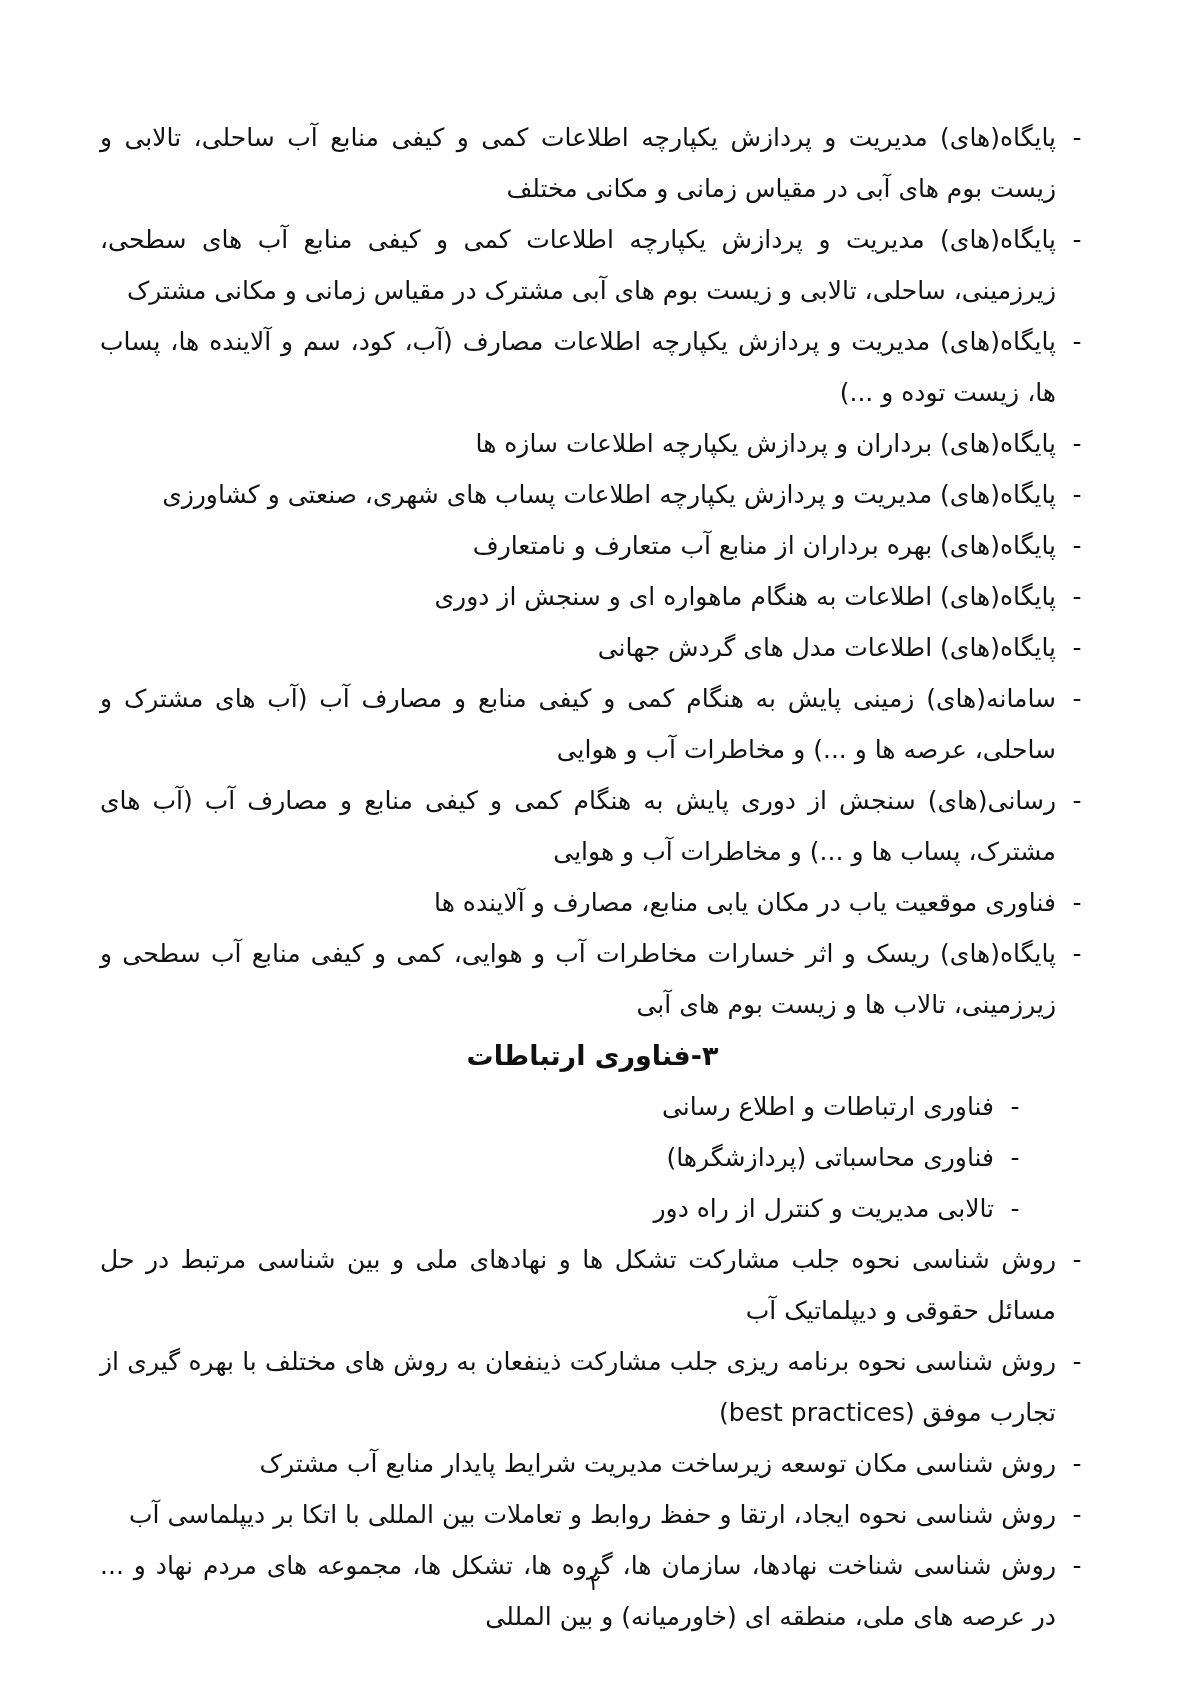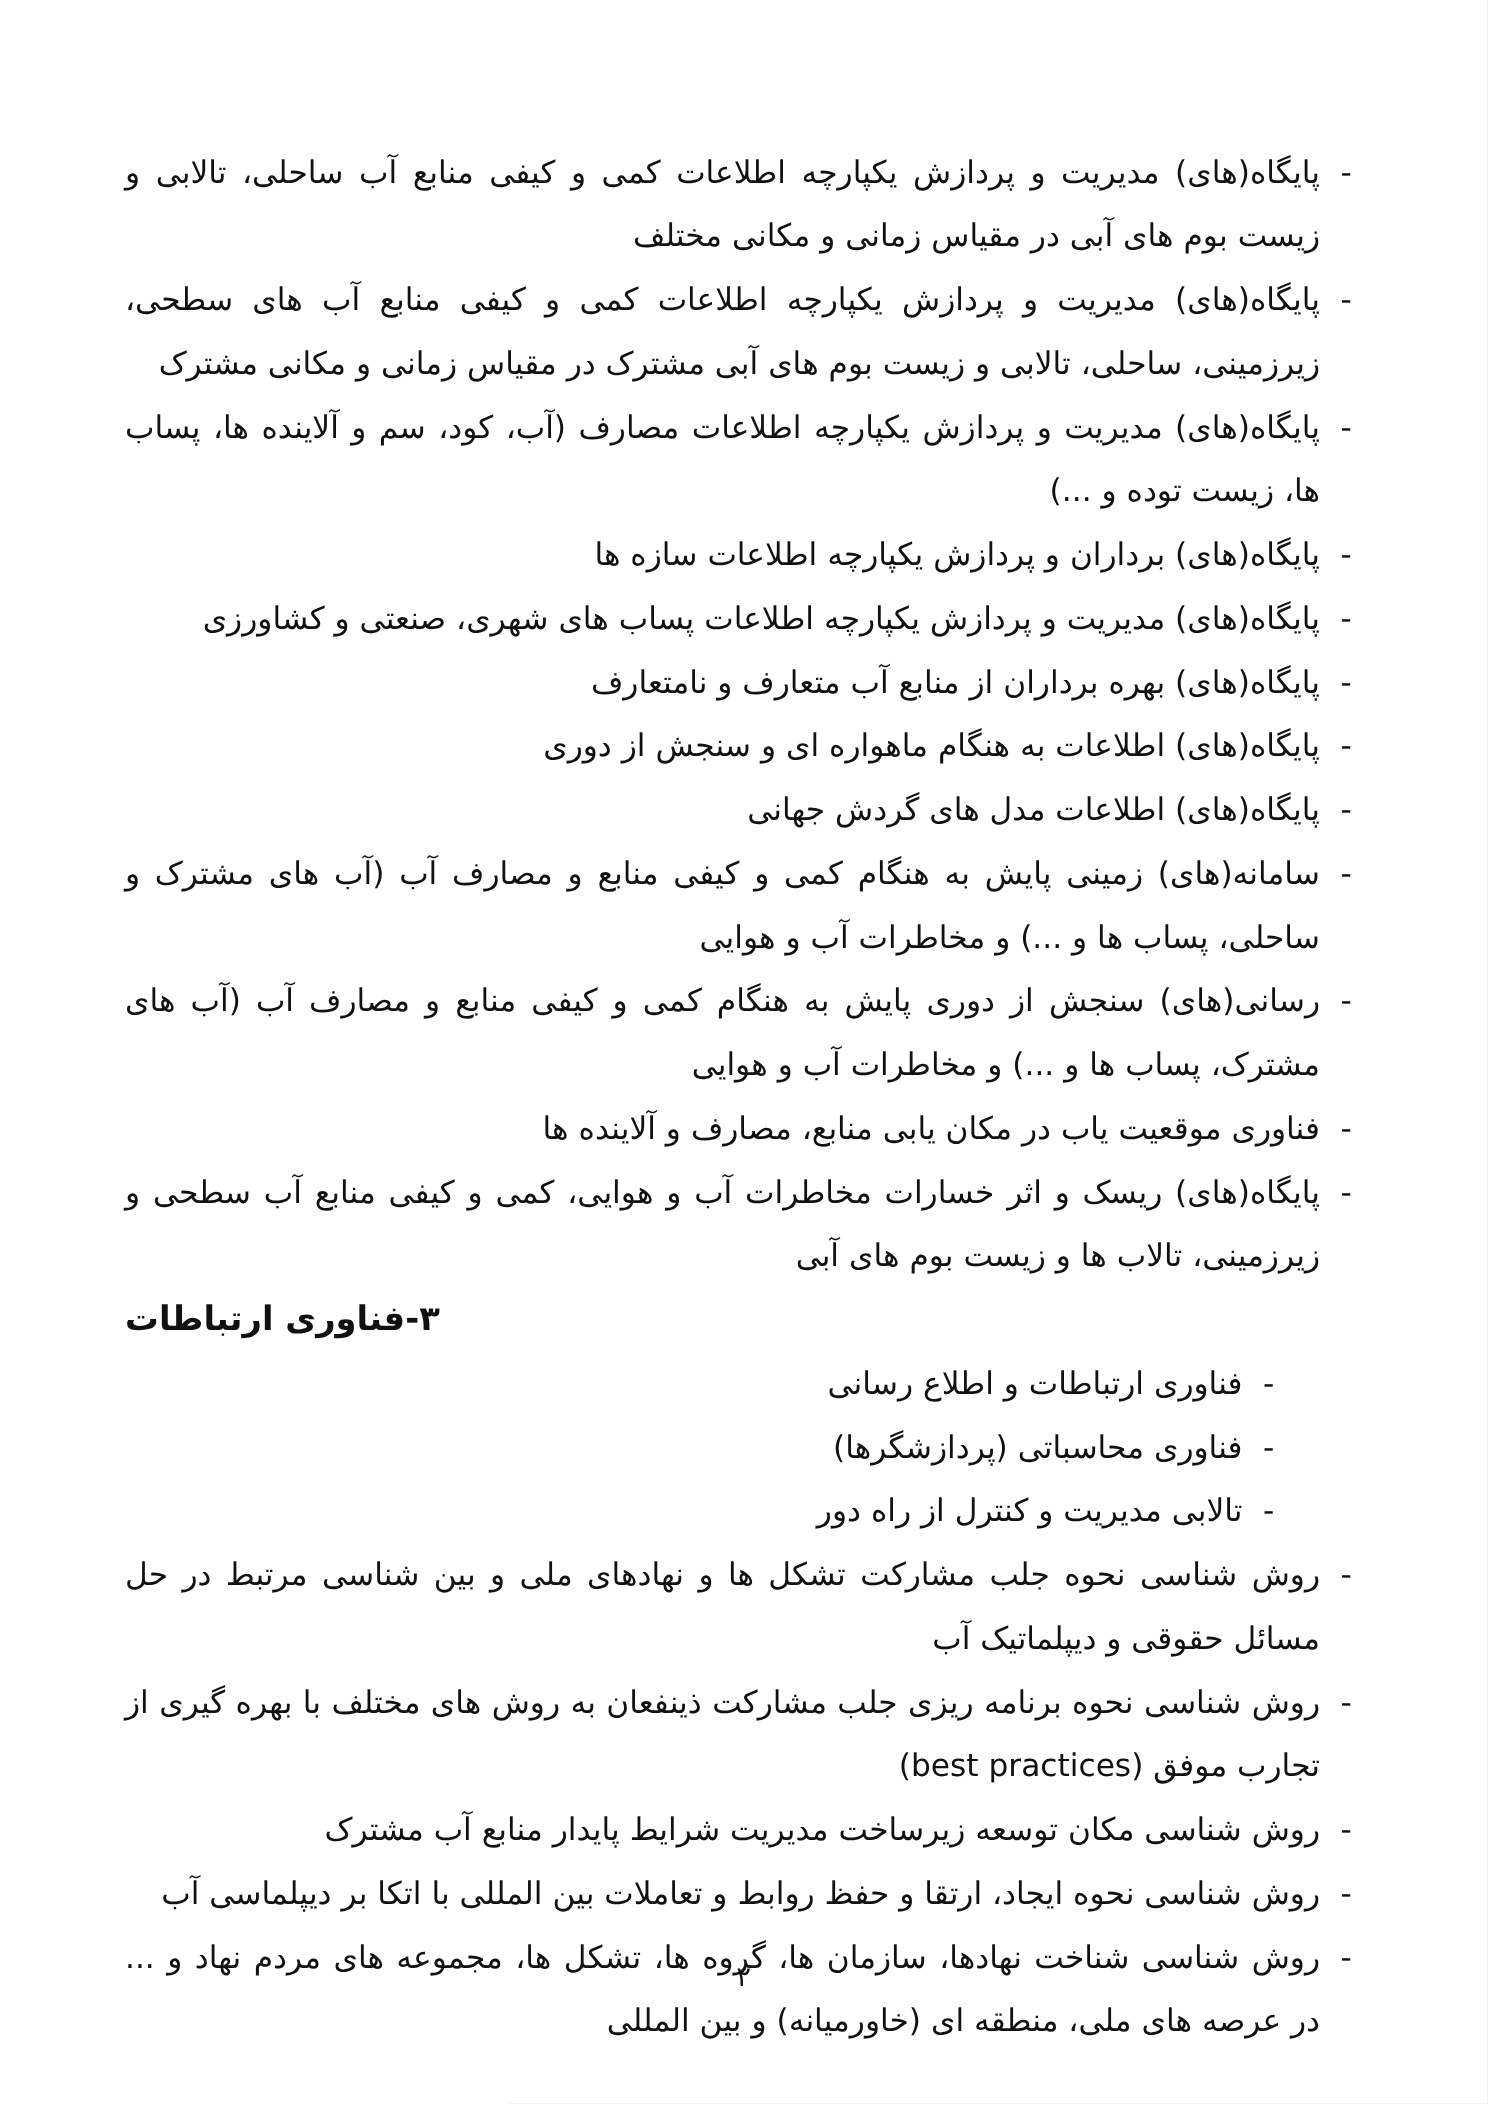--- a/index.html
+++ b/index.html
@@ -33,21 +33,21 @@
   }
   .bullet .txt {
     flex:1 1 auto;
     text-align:justify;
     
   }
   .bullet.indent { padding-right:62px; }
   .heading {
     font-weight:bold;
     font-size:27px;
-    text-align:left;
+    text-align:center;
   }
   .pagenum {
     position:absolute;
     bottom:88px; left:0; right:0;
     text-align:center;
     font-size:22px;
     direction:rtl;
   }
 </style>
 </head>
@@ -82,21 +82,21 @@
       <div class="block bullet">
         <span class="dash">-</span>
         <div class="txt">پایگاه(های) اطلاعات به هنگام ماهواره ای و سنجش از دوری</div>
       </div>
       <div class="block bullet">
         <span class="dash">-</span>
         <div class="txt">پایگاه(های) اطلاعات مدل های گردش جهانی</div>
       </div>
       <div class="block bullet">
         <span class="dash">-</span>
-        <div class="txt">سامانه(های) زمینی پایش به هنگام کمی و کیفی منابع و مصارف آب (آب های مشترک و ساحلی، پساب ها و ...) و مخاطرات آب و هوایی</div>
+        <div class="txt">سامانه(های) زمینی پایش به هنگام کمی و کیفی منابع و مصارف آب (آب های مشترک و ساحلی، عرصه ها و ...) و مخاطرات آب و هوایی</div>
       </div>
       <div class="block bullet">
         <span class="dash">-</span>
         <div class="txt">رسانی(های) سنجش از دوری پایش به هنگام کمی و کیفی منابع و مصارف آب (آب های مشترک، پساب ها و ...) و مخاطرات آب و هوایی</div>
       </div>
       <div class="block bullet">
         <span class="dash">-</span>
         <div class="txt">فناوری موقعیت یاب در مکان یابی منابع، مصارف و آلاینده ها</div>
       </div>
       <div class="block bullet">

